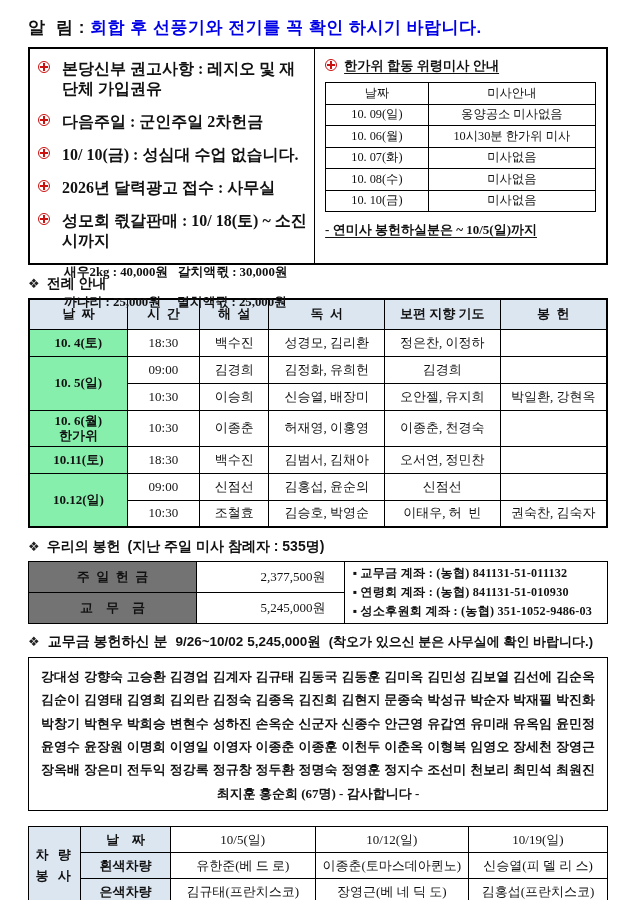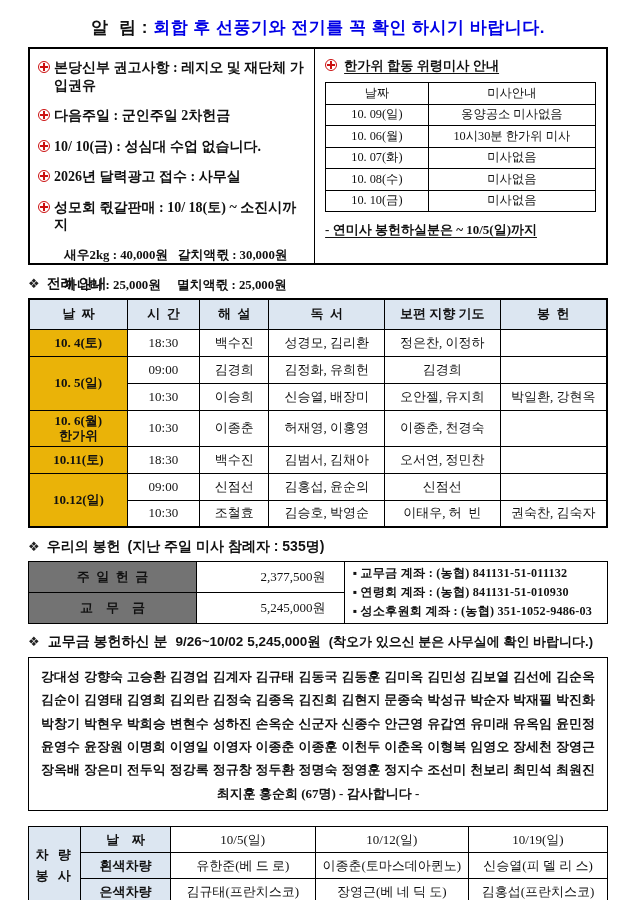--- a/index.html
+++ b/index.html
@@ -4,31 +4,31 @@
 <style>
   * { box-sizing: border-box; }
   html,body { margin:0; padding:0; }
   body {
     width:636px; height:900px; background:#ffffff; color:#111;
     font-family:"Liberation Serif","DejaVu Serif",serif;
   }
   .page { padding:12px 28px 0 28px; }
 
   
-  .main-title { text-align:center; font-family:"Liberation Sans","DejaVu Sans",sans-serif;
+  .main-title { font-family:"Liberation Sans","DejaVu Sans",sans-serif;
     font-weight:bold; font-size:17px; letter-spacing:0.5px; margin:4px 0 8px 0; }
   .main-title .t-black { color:#111; }
   .main-title .t-blue { color:#0000e6; }
 
   
   .top-box { display:flex; border:2px solid #000; height:218px; }
   .left-col { width:49.5%; border-right:1.5px solid #000; padding:10px 6px 6px 8px; }
   .right-col { flex:1; padding:8px 10px 16px 10px; }
 
-  .notice-item { display:flex; gap:4px; margin:0 0 13px 0; font-size:14px; font-weight:600; line-height:1.25; }
+  .notice-item { display:flex; gap:12px; margin:0 0 13px 0; font-size:16px; font-weight:600; line-height:1.25; }
   .price-line { margin:0 0 13px 26px; font-size:12.8px; font-weight:600; }
 
   .cross-icon { display:inline-block; width:12px; height:12px; border:1.6px solid #cc1111;
     border-radius:50%; position:relative; flex:0 0 auto; margin-top:2px; }
   .cross-icon::before { content:""; position:absolute; left:50%; top:1px; bottom:1px; width:2px; margin-left:-1px; background:#cc1111; }
   .cross-icon::after  { content:""; position:absolute; top:50%; left:1px; right:1px; height:2px; margin-top:-1px; background:#cc1111; }
 
   .mem-heading { display:flex; gap:7px; font-size:13.2px; font-weight:bold; margin-bottom:7px; }
   .mem-heading .mem-title-text { text-decoration:underline; text-underline-offset:3px; }
 
@@ -41,21 +41,21 @@
   .section-heading { display:flex; align-items:baseline; gap:7px; font-family:"Liberation Sans","DejaVu Sans",sans-serif;
     font-weight:bold; font-size:14px; margin:10px 0 5px 0; }
   .diamond { font-size:13px; color:#222; }
 
   
   .lit-table { width:100%; border:2px solid #000; table-layout:fixed; }
   .lit-table td, .lit-table th { border:1px solid #000; text-align:center; vertical-align:middle;
     font-size:13px; padding:2px 1px; }
   .lit-table th { background:#dce6f1; font-weight:bold; height:30px; }
   .lit-table td { height:27px; }
-  .datecell { background:#eab308; font-weight:bold; white-space:pre-line; line-height:1.2; }
+  .datecell { background:#86efac; font-weight:bold; white-space:pre-line; line-height:1.2; }
 
   
   .off-table { width:100%; border:1.5px solid #000; table-layout:fixed; }
   .off-table td { border:1px solid #000; font-size:13px; }
   .off-label { background:#737373; font-weight:bold; text-align:center; height:29px; }
   .off-amount { text-align:right; padding-right:18px; font-size:13.5px; }
   .off-accounts { padding:2px 6px 2px 8px; }
   .account-line { font-size:12.2px; font-weight:600; line-height:1.55; letter-spacing:0.2px; }
 
   

